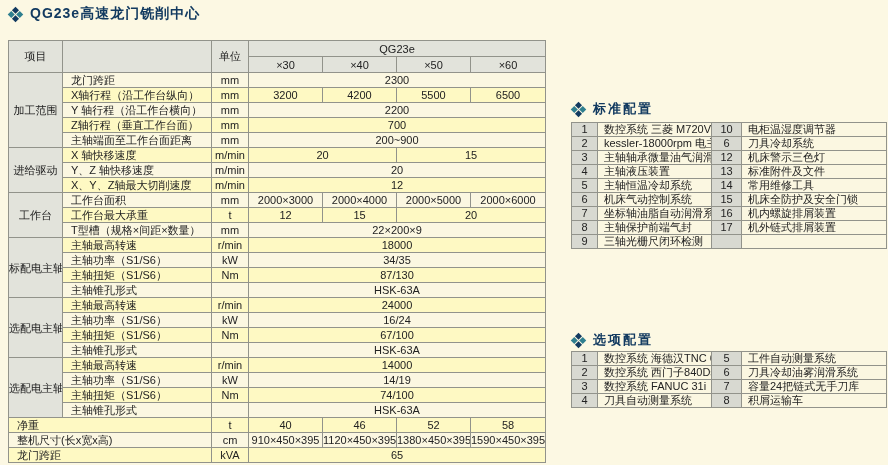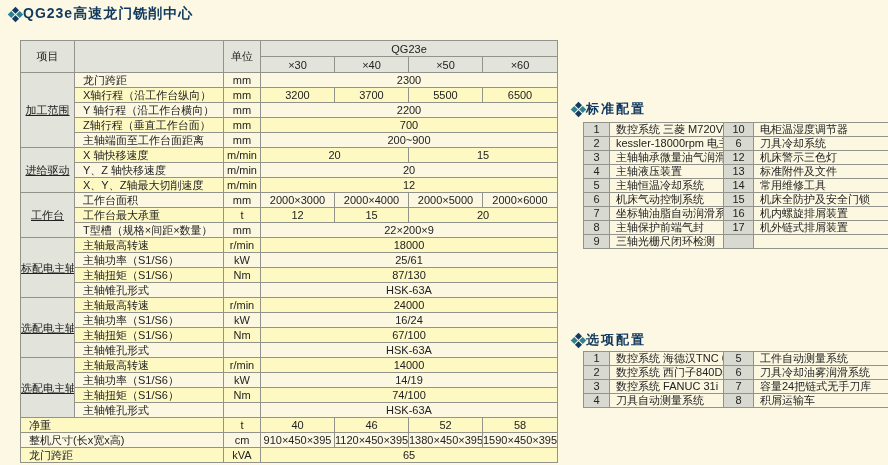--- a/index.html
+++ b/index.html
@@ -4,46 +4,46 @@
 <style>
   html,body{margin:0;padding:0;}
   body{
     width:888px;height:465px;position:relative;overflow:hidden;
     background:#FCF8E3;
     font-family:"Liberation Sans","DejaVu Sans",sans-serif;
     color:#222;
   }
   
   .sec-title{
-    position:absolute;display:flex;align-items:center;
+    position:absolute;display:flex;align-items:center;gap:7px;
     font-weight:bold;color:#123A60;
   }
   .page-title{left:8px;top:5px;font-size:14px;letter-spacing:1px;}
   .sub-title{font-size:13px;letter-spacing:2px;margin-top:21px;}
   
   .dicon{
     display:grid;grid-template-columns:5px 5px;grid-template-rows:5px 5px;
     gap:1px;transform:rotate(45deg);flex:none;margin:0 2px;
   }
   .dicon i{display:block;width:5px;height:5px;}
   .dicon .q1,.dicon .q4{background:#123A60;}
   .dicon .q2,.dicon .q3{background:#2F7F8F;}
   
-  table{border-collapse:collapse;table-layout:fixed;margin-left:12px;}
+  table{border-collapse:collapse;table-layout:fixed;}
   td,th{border:1px solid #92938B;font-size:11px;font-weight:normal;
         overflow:hidden;white-space:nowrap;padding:0;}
   .spec{position:absolute;left:8px;top:40px;width:537px;}
   .spec th{height:15px;background:#E2E3DB;text-align:center;}
   .spec td{height:14px;line-height:14px;}
   .spec td.g{background:#E2E3DB;text-align:center;}
   .spec td.i,.spec td.f{text-align:left;padding-left:8px;}
   .spec td.u,.spec td.d{text-align:center;}
   .spec tr.rc td{background:#FBF7E1;}
   .spec tr.rb td{background:#fef9c3;}
-  .spec tr.rc td.g,.spec tr.rb td.g{background:#E2E3DB;text-decoration:underline;}
+  .spec tr.rc td.g,.spec tr.rb td.g{background:#E2E3DB;}
   
   .cfg{position:absolute;width:315px;}
   .cfg td{height:13px;line-height:13px;}
   .cfg td.cn{background:#D8D9D1;text-align:center;}
   .cfg td.ct{background:#FBF7E1;text-align:left;padding-left:6px;}
   .cfg-standard{left:571px;top:122px;}
   .cfg-optional{left:571px;top:351px;}
   .h-standard{left:571px;top:79px;}
   .h-optional{left:571px;top:310px;justify-content:space-between;}
 </style>
@@ -88,21 +88,21 @@
       <tr class="rc">
         <td class="g" rowspan="5">加工范围</td>
         <td class="i">龙门跨距</td>
         <td class="u">mm</td>
         <td class="d" colspan="4">2300</td>
       </tr>
       <tr class="rb">
         <td class="i">X轴行程（沿工作台纵向）</td>
         <td class="u">mm</td>
         <td class="d" colspan="1">3200</td>
-        <td class="d" colspan="1">3700</td>
+        <td class="d" colspan="1">4200</td>
         <td class="d" colspan="1">5500</td>
         <td class="d" colspan="1">6500</td>
       </tr>
       <tr class="rc">
         <td class="i">Y 轴行程（沿工作台横向）</td>
         <td class="u">mm</td>
         <td class="d" colspan="4">2200</td>
       </tr>
       <tr class="rb">
         <td class="i">Z轴行程（垂直工作台面）</td>
@@ -154,21 +154,21 @@
       </tr>
       <tr class="rb">
         <td class="g" rowspan="4">标配电主轴</td>
         <td class="i">主轴最高转速</td>
         <td class="u">r/min</td>
         <td class="d" colspan="4">18000</td>
       </tr>
       <tr class="rc">
         <td class="i">主轴功率（S1/S6）</td>
         <td class="u">kW</td>
-        <td class="d" colspan="4">25/61</td>
+        <td class="d" colspan="4">34/35</td>
       </tr>
       <tr class="rb">
         <td class="i">主轴扭矩（S1/S6）</td>
         <td class="u">Nm</td>
         <td class="d" colspan="4">87/130</td>
       </tr>
       <tr class="rc">
         <td class="i">主轴锥孔形式</td>
         <td class="u"></td>
         <td class="d" colspan="4">HSK-63A</td>

